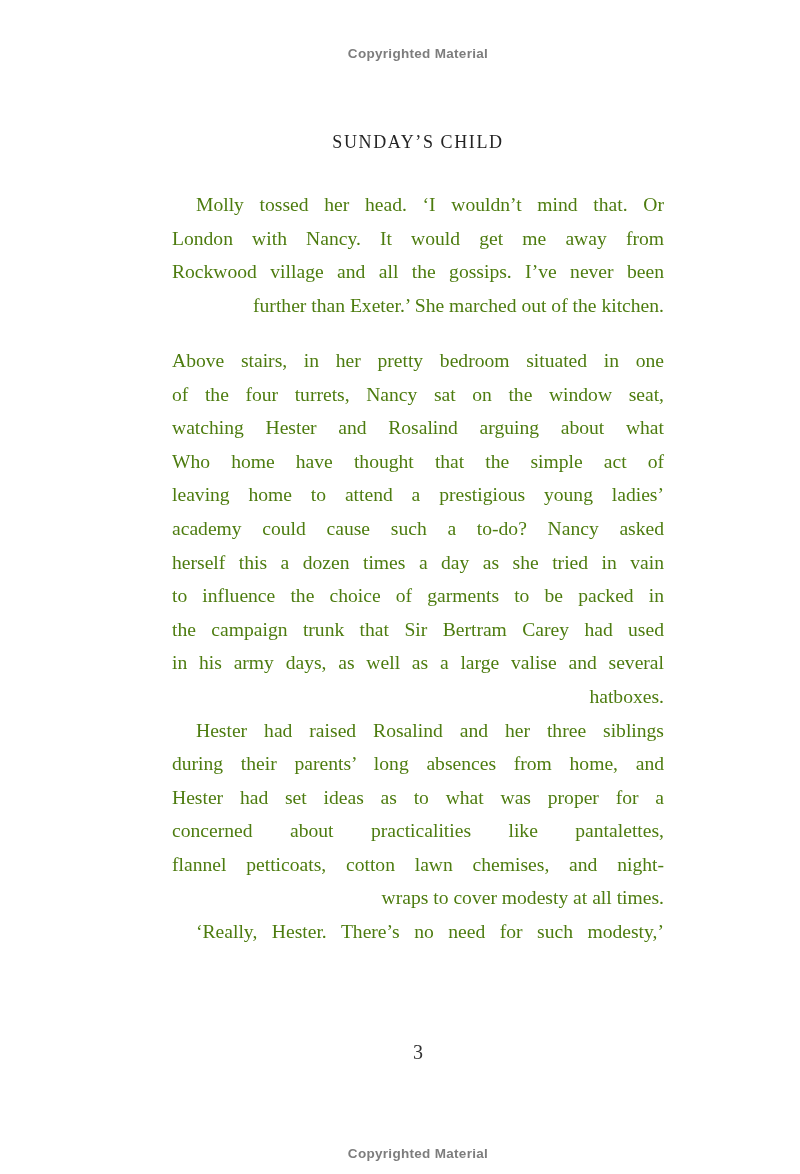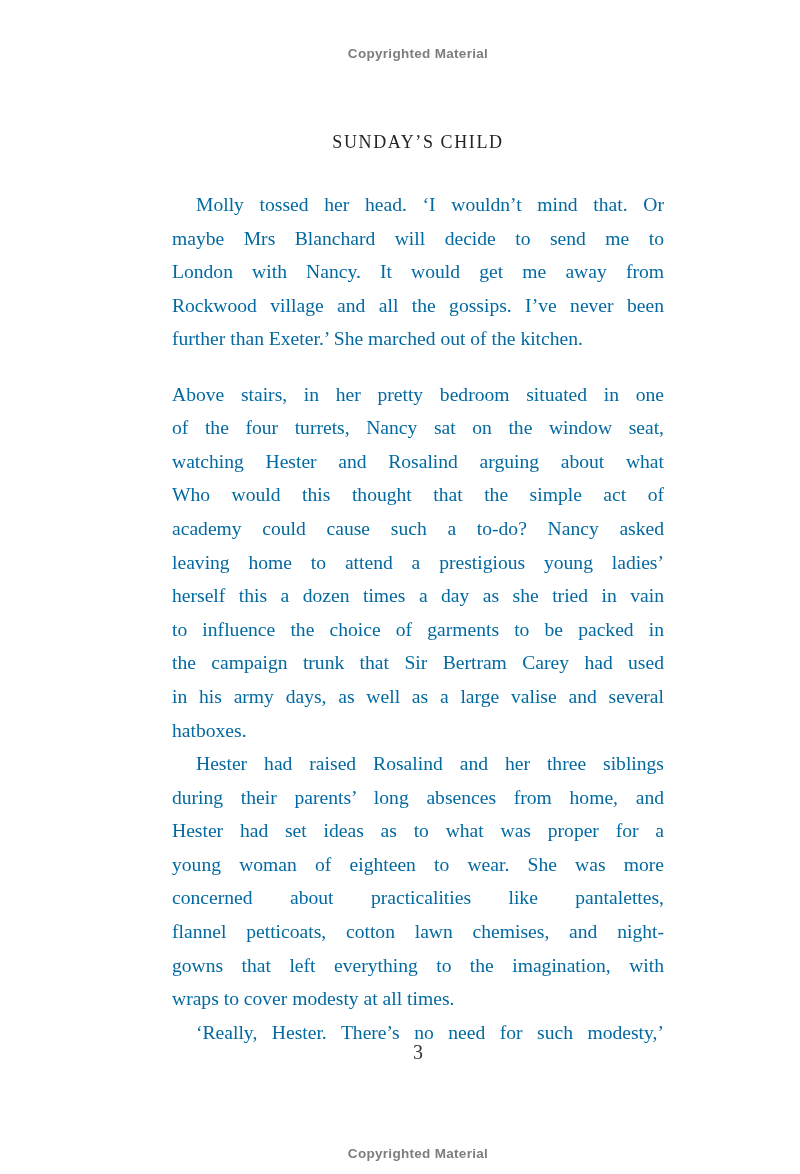--- a/index.html
+++ b/index.html
@@ -37,25 +37,25 @@
     letter-spacing: 1.6px;
     color: #242424;
   }
   #text-block {
     position: absolute;
     left: 142px;
     top: 167px;
     width: 516px;
     font-size: 19.6px;
     line-height: 27.6px;
-    color: #0369a1;
+    color: #4d7c0f;
   }
   .paragraph { }
   .paragraph.scene-break { margin-top: 27.6px; }
-  .line { min-height: 27.6px; white-space: normal; }
+  .line { min-height: 27.6px; white-space: normal; text-align: right; }
   .line.j { text-align: justify; text-align-last: justify; }
   .line.ind { text-indent: 24px; }
   #page-number {
     position: absolute;
     top: 1023px;
     left: 0;
     width: 100%;
     text-align: center;
     font-family: "Liberation Serif", serif;
     font-size: 20px;
@@ -65,46 +65,43 @@
 </head>
 <body>
 
 <div id="copyright-top" class="watermark">Copyrighted Material</div>
 
 <div id="chapter-title">SUNDAY’S CHILD</div>
 
 <div id="text-block">
     <div class="paragraph">
       <div class="line j ind">Molly tossed her head. ‘I wouldn’t mind that. Or</div>
-      <div class="line j">maybe Mrs Blanchard will decide to send me to</div>
       <div class="line j">London with Nancy. It would get me away from</div>
       <div class="line j">Rockwood village and all the gossips. I’ve never been</div>
       <div class="line">further than Exeter.’ She marched out of the kitchen.</div>
     </div>
     <div class="paragraph scene-break">
       <div class="line j">Above stairs, in her pretty bedroom situated in one</div>
       <div class="line j">of the four turrets, Nancy sat on the window seat,</div>
       <div class="line j">watching Hester and Rosalind arguing about what</div>
-      <div class="line j">Who would this thought that the simple act of</div>
+      <div class="line j">Who home have thought that the simple act of</div>
+      <div class="line j">leaving home to attend a prestigious young ladies’</div>
       <div class="line j">academy could cause such a to-do? Nancy asked</div>
-      <div class="line j">leaving home to attend a prestigious young ladies’</div>
       <div class="line j">herself this a dozen times a day as she tried in vain</div>
       <div class="line j">to influence the choice of garments to be packed in</div>
       <div class="line j">the campaign trunk that Sir Bertram Carey had used</div>
       <div class="line j">in his army days, as well as a large valise and several</div>
       <div class="line">hatboxes.</div>
     </div>
     <div class="paragraph">
       <div class="line j ind">Hester had raised Rosalind and her three siblings</div>
       <div class="line j">during their parents’ long absences from home, and</div>
       <div class="line j">Hester had set ideas as to what was proper for a</div>
-      <div class="line j">young woman of eighteen to wear. She was more</div>
       <div class="line j">concerned about practicalities like pantalettes,</div>
       <div class="line j">flannel petticoats, cotton lawn chemises, and night-</div>
-      <div class="line j">gowns that left everything to the imagination, with</div>
       <div class="line">wraps to cover modesty at all times.</div>
     </div>
     <div class="paragraph">
       <div class="line j ind">‘Really, Hester. There’s no need for such modesty,’</div>
     </div>
   </div>
 
 <div id="page-number">3</div>
 
 <div id="copyright-bottom" class="watermark">Copyrighted Material</div>

